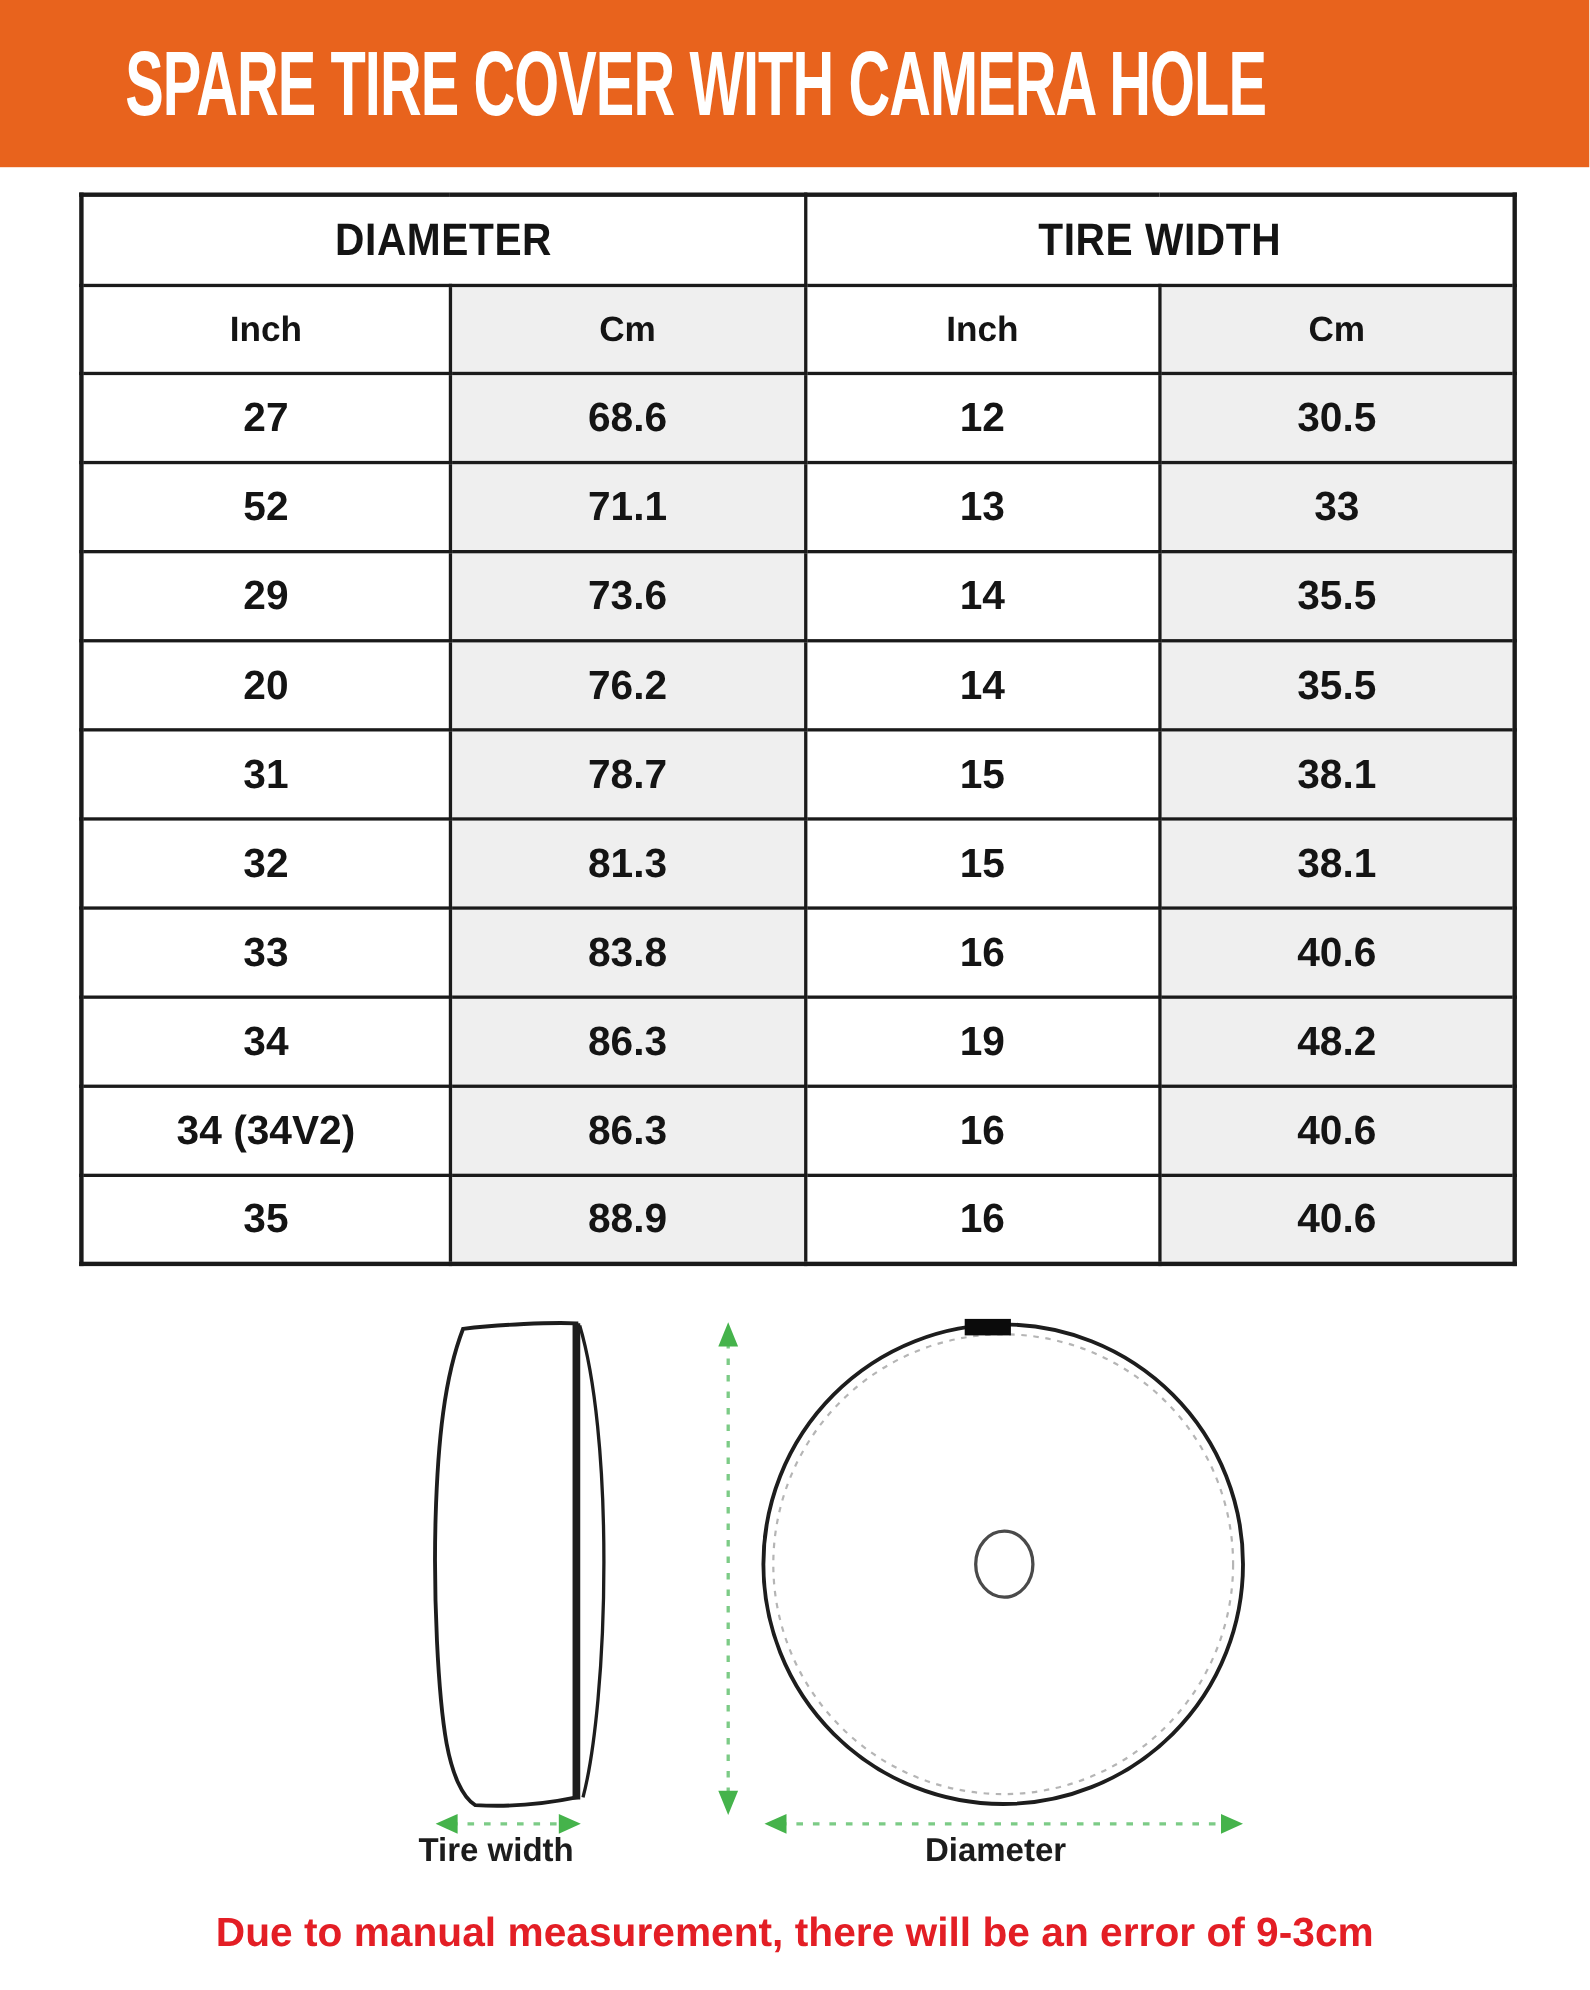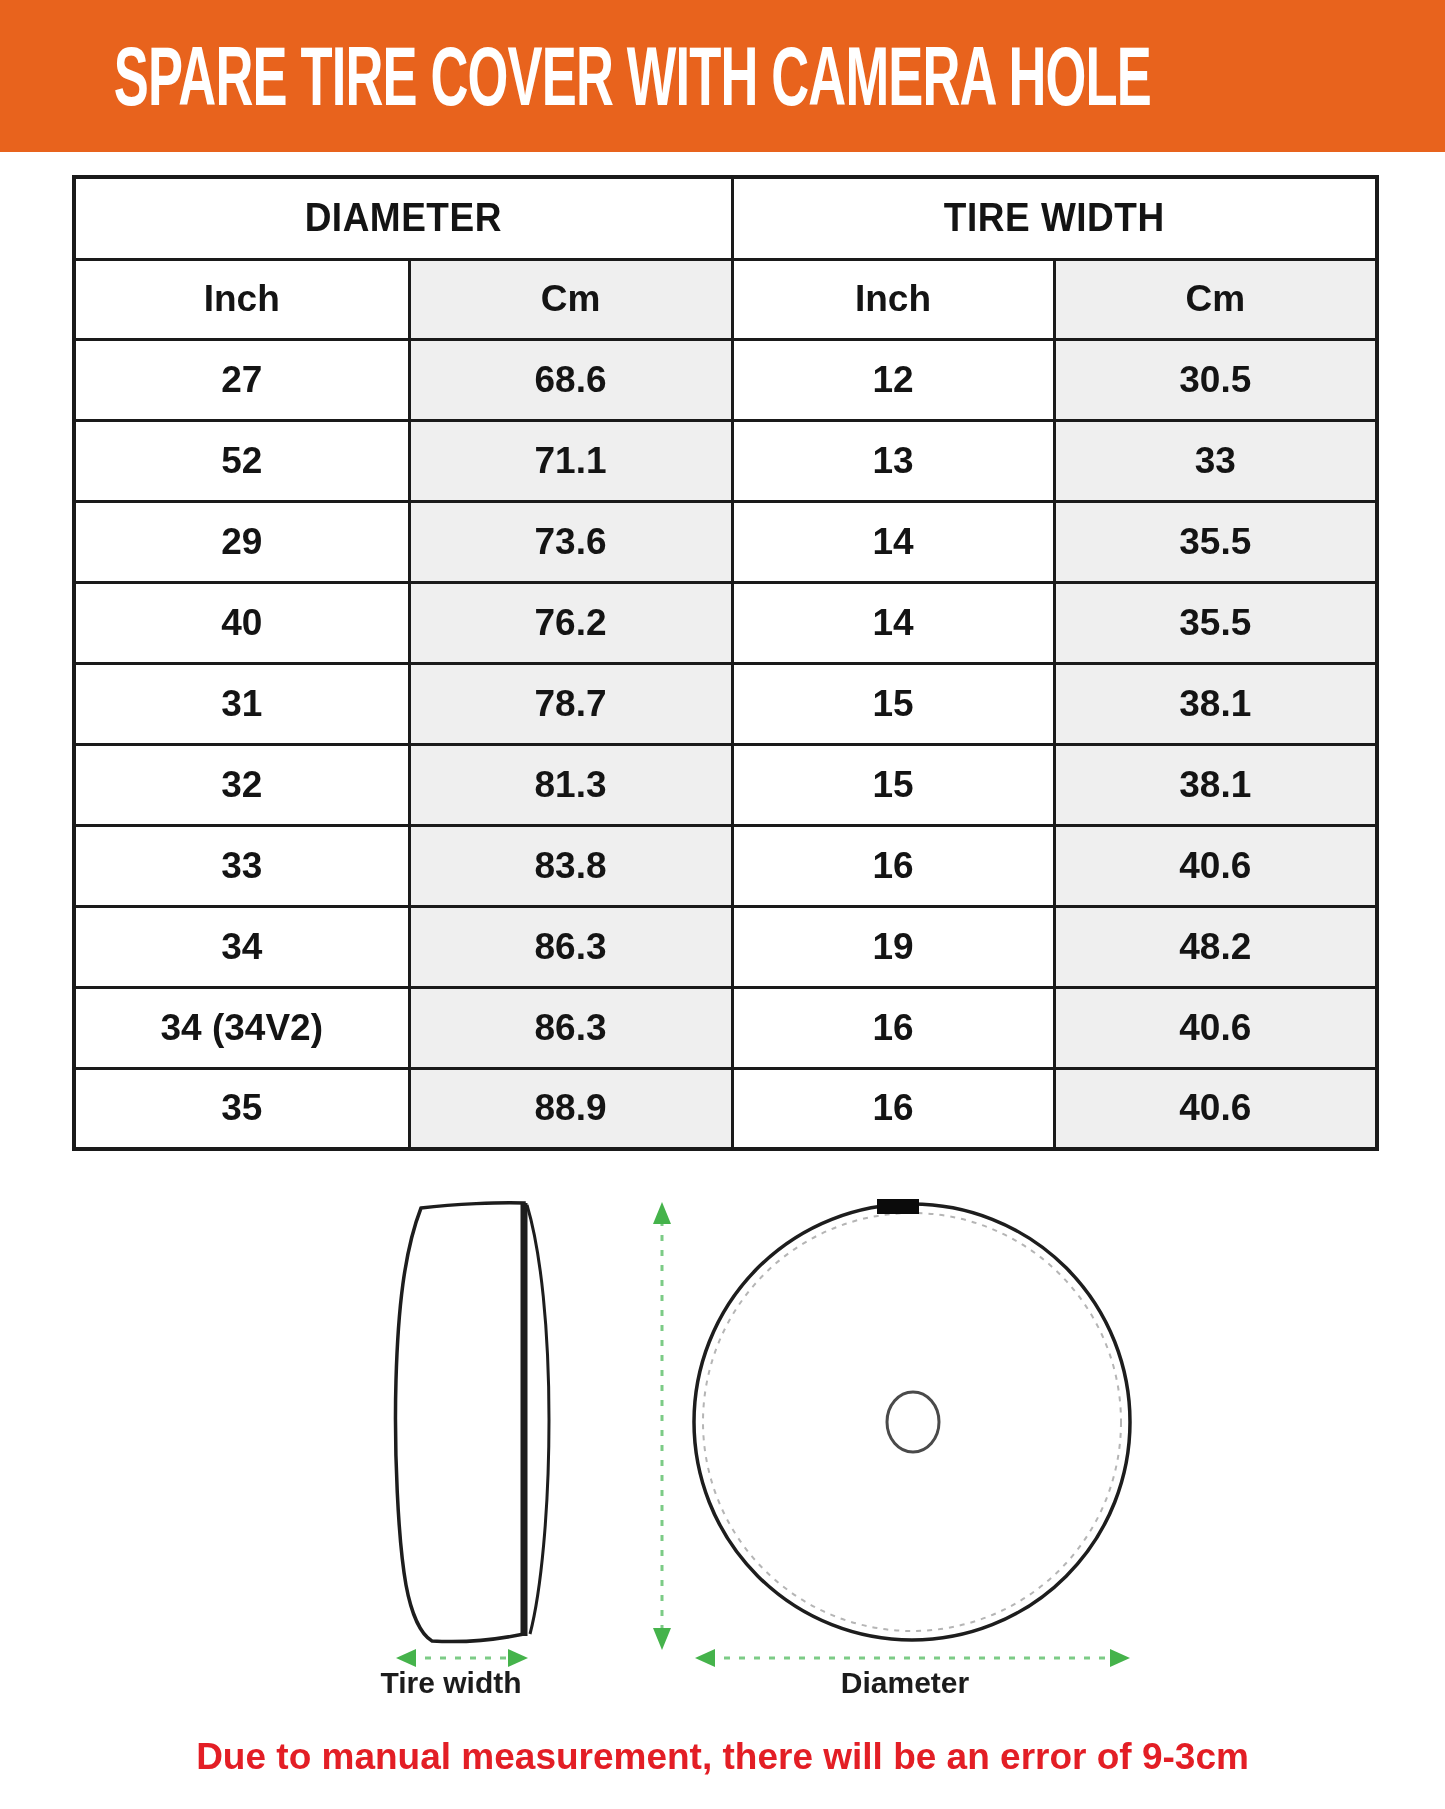--- a/index.html
+++ b/index.html
@@ -25,21 +25,21 @@
   table.size-table th,table.size-table td{
     border:3px solid var(--border-c);text-align:center;vertical-align:middle;
     padding:0;overflow:hidden;
   }
   table.size-table{border:4px solid var(--border-c);}
   tr.group-row{height:82px;}
   tr.sub-row{height:80px;}
   tbody tr{height:81px;}
   .group-h{font-size:37px;font-weight:800;background:#fff;}
   .group-h .stretch{display:inline-block;transform:scaleY(1.12);letter-spacing:0.5px;}
-  .sub-h{font-size:37px;font-weight:700;}
+  .sub-h{font-size:32px;font-weight:700;}
   tbody td{font-size:37px;font-weight:600;}
   .shaded{background:var(--shade-c);}
   
   .diagram-label{
     position:absolute;top:1666px;font-size:30px;font-weight:700;color:#1c1c1c;
     text-align:center;white-space:nowrap;
   }
   .label-tirewidth{left:371px;width:160px;}
   .label-diameter{left:825px;width:160px;}
   
@@ -96,21 +96,21 @@
         <td>13</td>
         <td class="shaded">33</td>
       </tr>
       <tr>
         <td>29</td>
         <td class="shaded">73.6</td>
         <td>14</td>
         <td class="shaded">35.5</td>
       </tr>
       <tr>
-        <td>40</td>
+        <td>20</td>
         <td class="shaded">76.2</td>
         <td>14</td>
         <td class="shaded">35.5</td>
       </tr>
       <tr>
         <td>31</td>
         <td class="shaded">78.7</td>
         <td>15</td>
         <td class="shaded">38.1</td>
       </tr>

